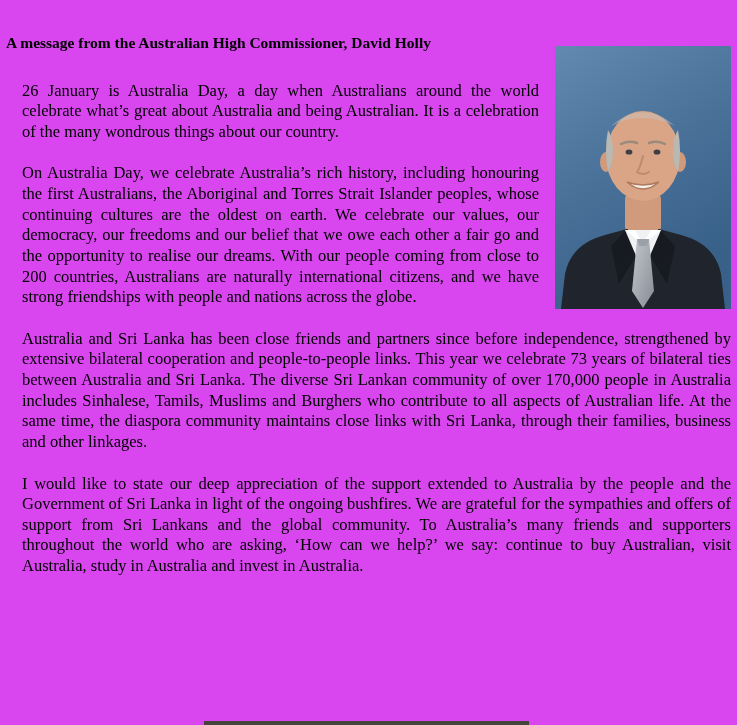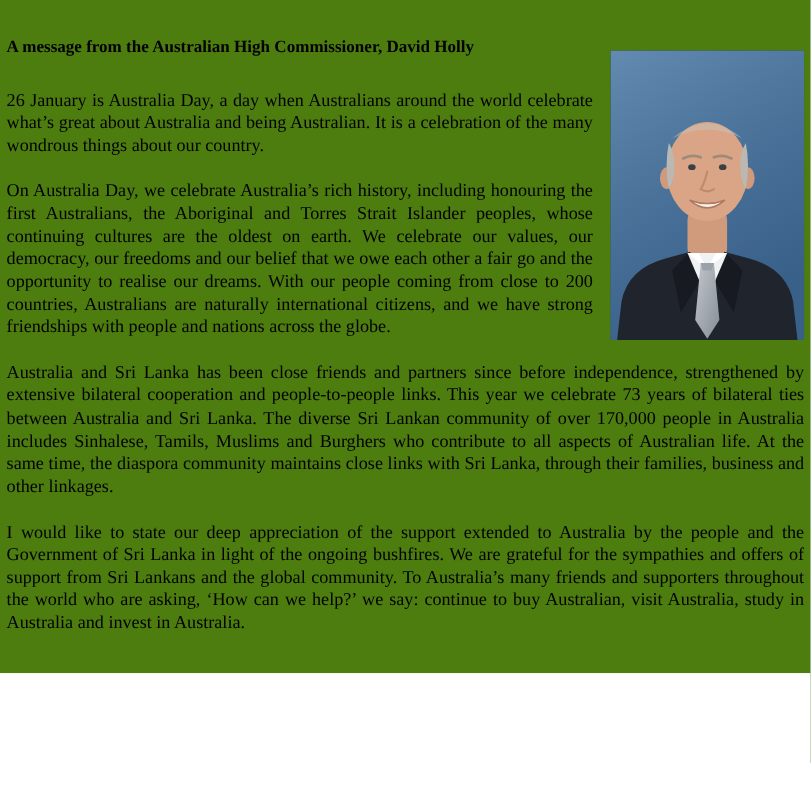--- a/index.html
+++ b/index.html
@@ -3,22 +3,22 @@
 <meta charset="utf-8">
 <style>
   html, body {
     margin: 0;
     padding: 0;
     background: #ffffff;
   }
   .page {
     position: relative;
     width: 737px;
-    height: 612px;
-    background: #4d7c0f;
+    height: 725px;
+    background: #d946ef;
     box-sizing: border-box;
     padding: 34px 6px 0 6px;
     overflow: hidden;
     font-family: "Liberation Serif", serif;
     color: #000000;
   }
   .doc-title {
     font-size: 15.5px;
     font-weight: bold;
     margin: 0 0 28px 0;
@@ -32,21 +32,21 @@
     background: #2f5a91;
     overflow: hidden;
   }
   .photo-wrap svg {
     display: block;
   }
   .body-text p {
     font-size: 16.5px;
     line-height: 1.25;
     text-align: justify;
-    margin: 0 0 21px 0;
+    margin: 0 0 21px 16px;
   }
   .next-image-edge {
     position: absolute;
     left: 204px;
     top: 721px;
     width: 325px;
     height: 4px;
     background: #44443c;
   }
 </style>

